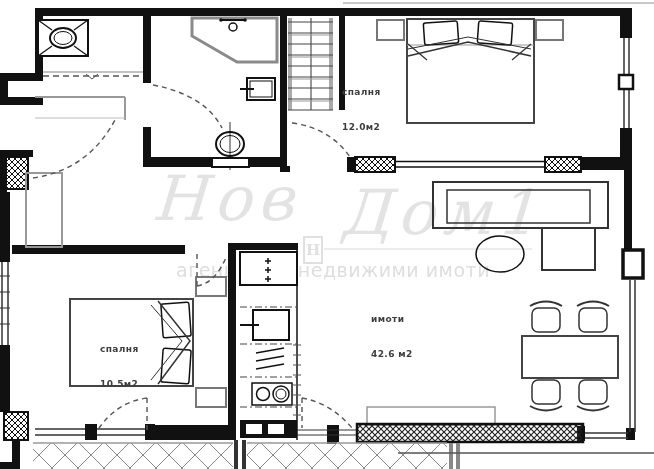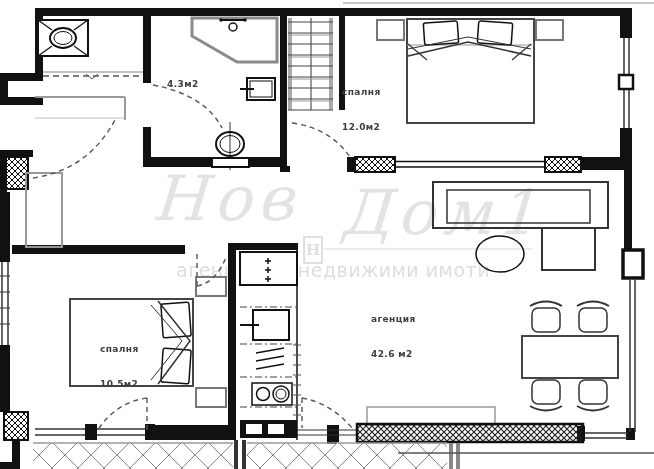--- a/index.html
+++ b/index.html
@@ -301,28 +301,25 @@
       <rect x="242" y="440" width="4" height="29" fill="#333"></rect>
       <rect x="247" y="443" width="200" height="26" fill="url(#balcX)"></rect>
       <line x1="247" y1="443" x2="447" y2="443" stroke="#999" stroke-width="1.5"></line>
       <rect x="449" y="443" width="4" height="26" fill="#888"></rect>
       <rect x="456" y="443" width="4" height="26" fill="#888"></rect>
       <line x1="398" y1="453" x2="654" y2="453" stroke="#555" stroke-width="1.5"></line>
       <rect x="0" y="462" width="20" height="7" fill="#111"></rect>
     </g>
   </svg>
 
-  <div class="lbl" style="left:167px;top:56px;">
-    <span>4.3м2</span>
-  </div>
   <div class="lbl" style="left:342px;top:64px;">
     <span>спалня</span>
     <span>12.0м2</span>
   </div>
   <div class="lbl" style="left:100px;top:321px;">
     <span>спалня</span>
     <span>10.5м2</span>
   </div>
   <div class="lbl" style="left:371px;top:291px;">
-    <span>агенция</span>
+    <span>имоти</span>
     <span>42.6 м2</span>
   </div>
 </div>
 
 </body></html>

